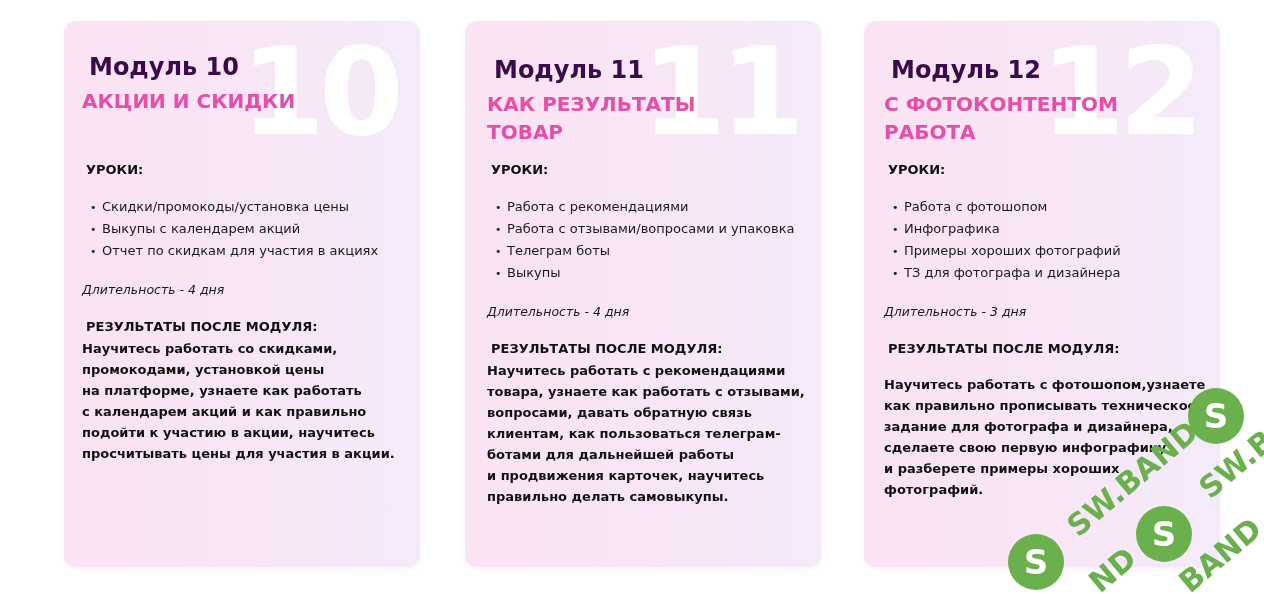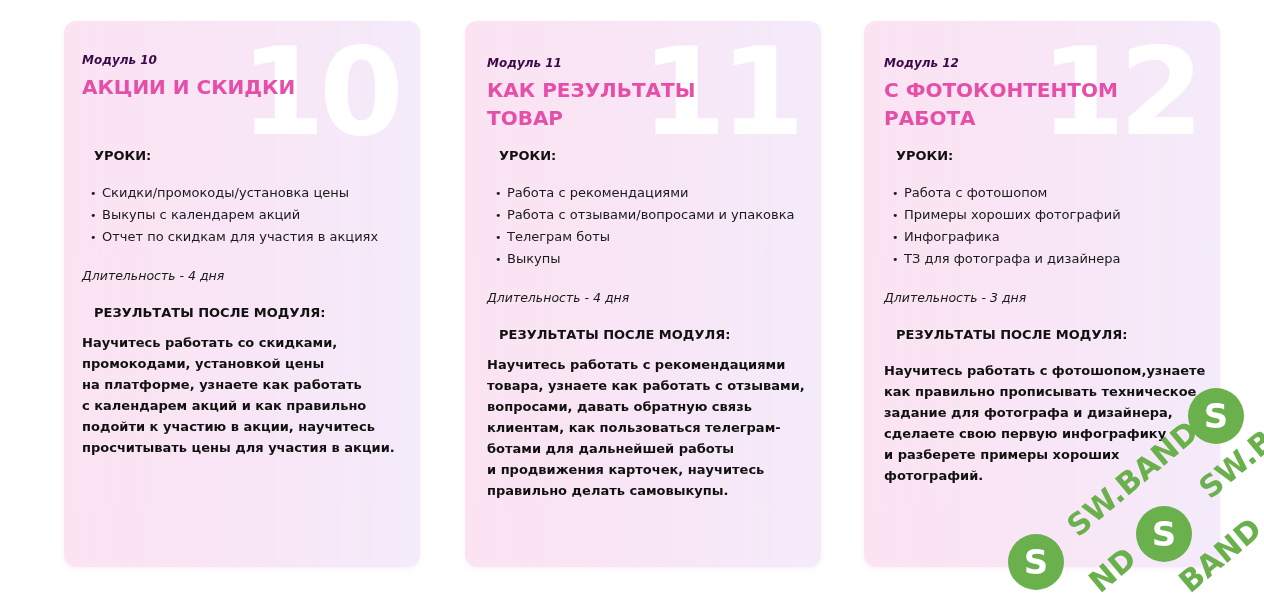--- a/index.html
+++ b/index.html
@@ -18,30 +18,30 @@
   .card.c2 { left: 465px; }
   .card.c3 { left: 864px; width: 356px; }
   .bignum {
     position: absolute; top: 10px; right: 22px;
     font-family: "DejaVu Sans", sans-serif; font-weight: bold;
     font-size: 122px; line-height: 1; color: #ffffff; letter-spacing: -6px;
     z-index: 0;
   }
   .content { position: absolute; left: 18px; top: 26px; right: 0; z-index: 1; }
   .mod-title {
-    font-family: "DejaVu Sans", sans-serif; font-weight: bold; font-size: 12px;
-    color: #3a0a4a; line-height: 26px; margin: 0; font-style: italic;
+    font-family: "DejaVu Sans", sans-serif; font-weight: bold; font-size: 24px;
+    color: #3a0a4a; line-height: 26px; margin: 7px;
   }
   .mod-sub {
     font-family: "DejaVu Sans", sans-serif; font-weight: bold; font-size: 20px;
     color: #e64fa8; line-height: 28px; margin: 0; white-space: nowrap;
   }
   .sect {
     font-family: "DejaVu Sans", sans-serif; font-weight: bold; font-size: 13px;
-    color: #111; margin: 12px;
+    color: #111; margin: 4px;
   }
   ul.lessons { list-style: none; padding: 0; margin: 0; }
   ul.lessons li {
     font-family: "DejaVu Sans", sans-serif; font-size: 13px; line-height: 21px;
     color: #1a1a1a; white-space: nowrap; padding-left: 8px; position: relative;
   }
   ul.lessons li .bullet { display: inline-block; width: 12px; font-size: 11px; }
   .duration {
     font-family: "DejaVu Sans", sans-serif; font-style: italic; font-size: 12.5px;
     color: #1a1a1a; margin: 0;
@@ -104,22 +104,22 @@
 
 <div class="card c3">
   <div class="bignum">12</div>
   <div class="content" style="left:20px; top:29px">
     <p class="mod-title">Модуль 12</p>
     <p class="mod-sub">С ФОТОКОНТЕНТОМ</p>
     <p class="mod-sub">РАБОТА</p>
     <p class="sect" style="margin-top:16px">УРОКИ:</p>
     <ul class="lessons" style="margin-top:19px">
       <li><span class="bullet">•</span><span>Работа с фотошопом</span></li>
+      <li><span class="bullet">•</span><span>Инфографика</span></li>
       <li><span class="bullet">•</span><span>Примеры хороших фотографий</span></li>
-      <li><span class="bullet">•</span><span>Инфографика</span></li>
       <li><span class="bullet">•</span><span>ТЗ для фотографа и дизайнера</span></li>
     </ul>
     <p class="duration" style="margin-top:20px">Длительность - 3 дня</p>
     <p class="sect" style="margin-top:22px">РЕЗУЛЬТАТЫ ПОСЛЕ МОДУЛЯ:</p>
     <p class="result" style="margin-top:18px">Научитесь работать с фотошопом,узнаете
 как правильно прописывать техническое
 задание для фотографа и дизайнера,
 сделаете свою первую инфографику
 и разберете примеры хороших
 фотографий.</p>

